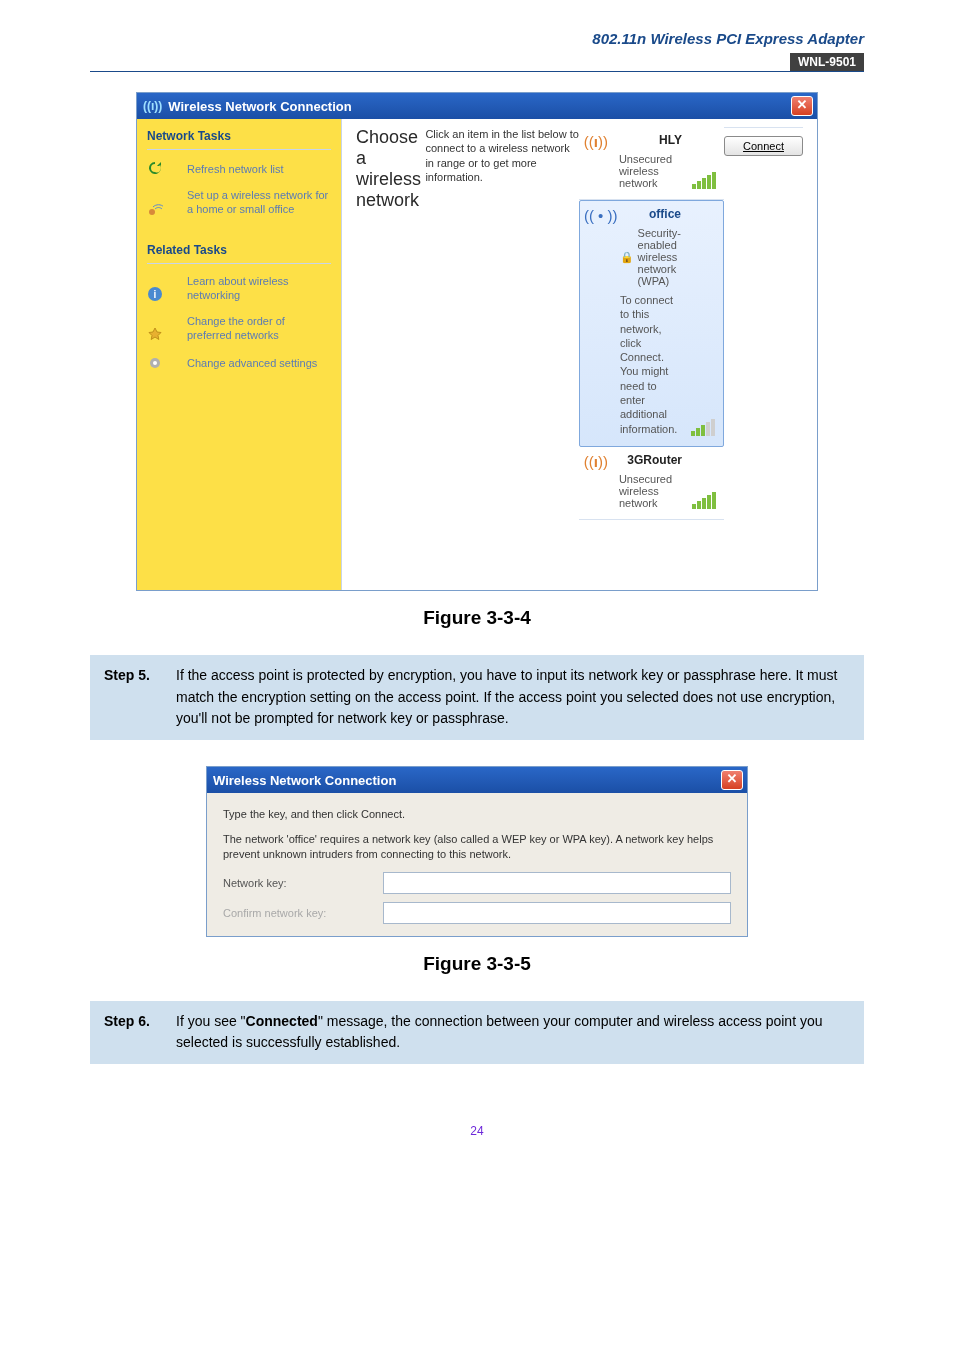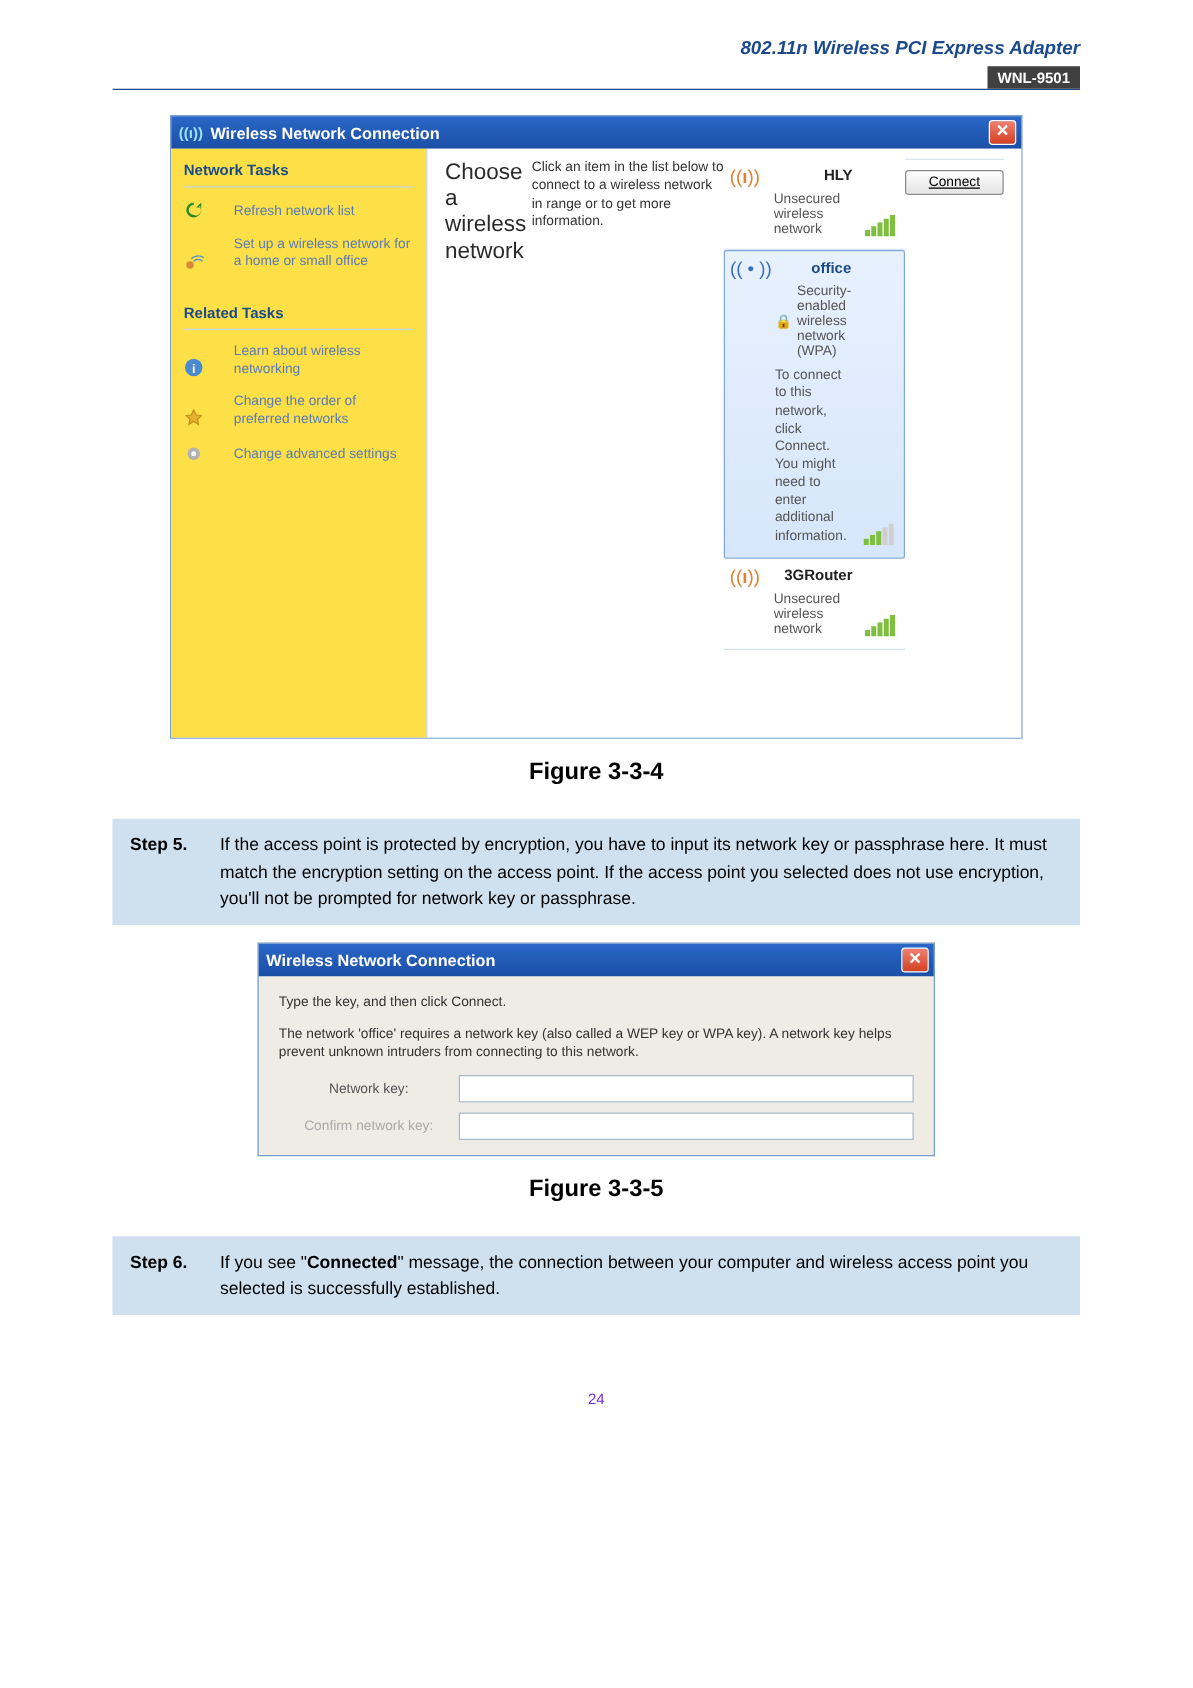--- a/index.html
+++ b/index.html
@@ -152,37 +152,37 @@
     text-decoration: underline;
   }
   .caption { text-align: center; font-weight: bold; font-size: 19px; margin: 16px 0 26px; }
   
   .step {
     display: flex;
     background: #cfe0ee;
     padding: 10px 14px;
     font-size: 14px;
     line-height: 1.55;
-    margin-bottom: 14px;
+    margin-bottom: 26px;
   }
   .step-label { width: 72px; font-weight: bold; flex-shrink: 0; }
   .step-text { flex: 1; }
   
   .fig2 {
     width: 540px;
     margin: 0 auto;
     border: 1px solid #7a9ecb;
     font-family: Tahoma, Arial, sans-serif;
     font-size: 11px;
     background: #efece5;
   }
   .fig2-body { padding: 14px 16px 12px 16px; }
   .fig2 p { margin: 0 0 10px; line-height: 1.35; color: #333; }
   .form-row { display: flex; align-items: center; margin-top: 8px; }
-  .form-row label { width: 144px; color: #555; text-align: center; }
+  .form-row label { width: 160px; color: #555; }
   .form-row.disabled label { color: #a9a9a9; }
   .form-row input {
     flex: 1;
     border: 1px solid #a7b8cc;
     height: 20px;
     background: #fff;
     font-size: 11px;
     padding: 0 4px;
   }
   .btn-row { text-align: right; margin-top: 14px; }

